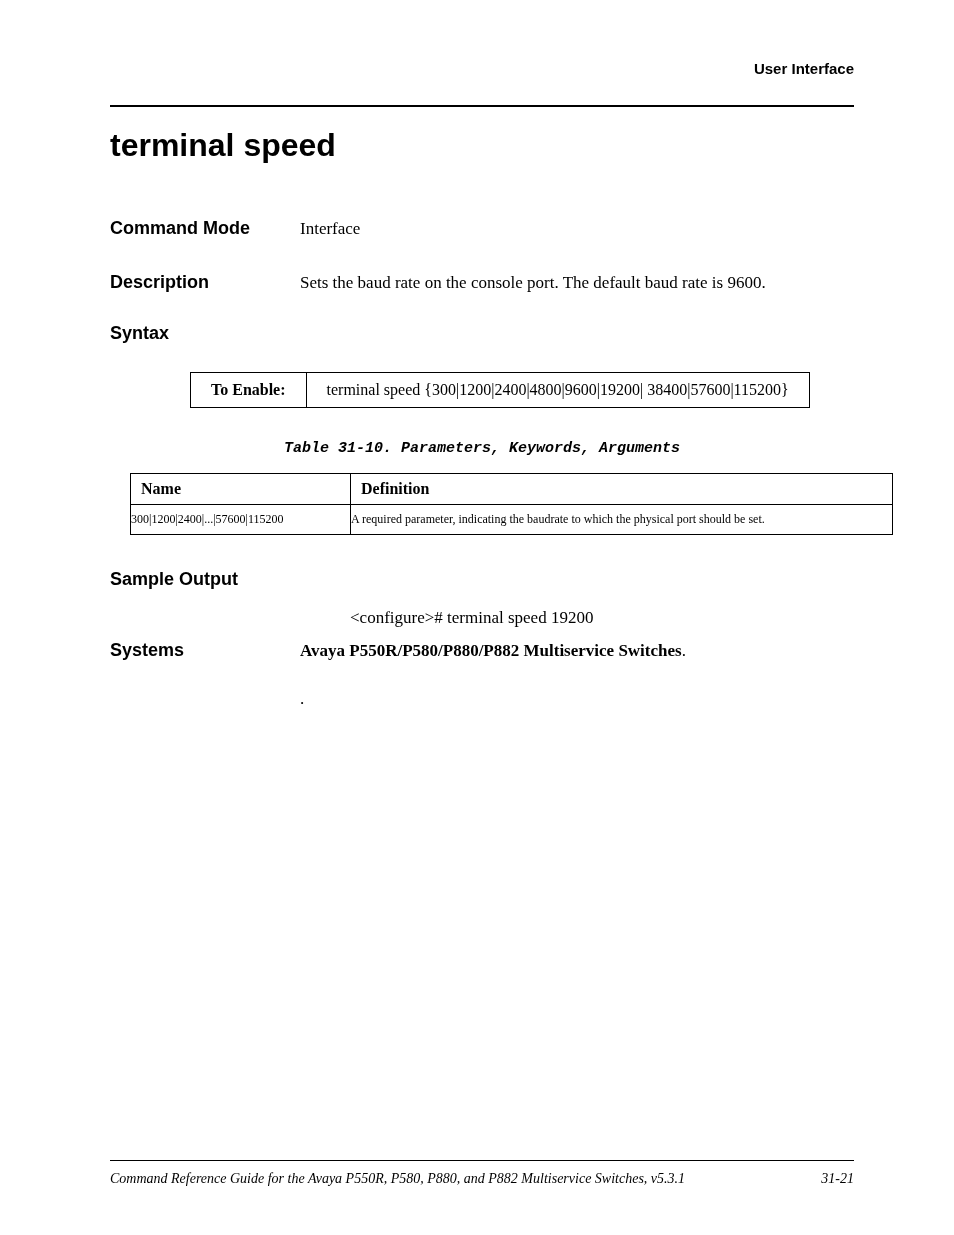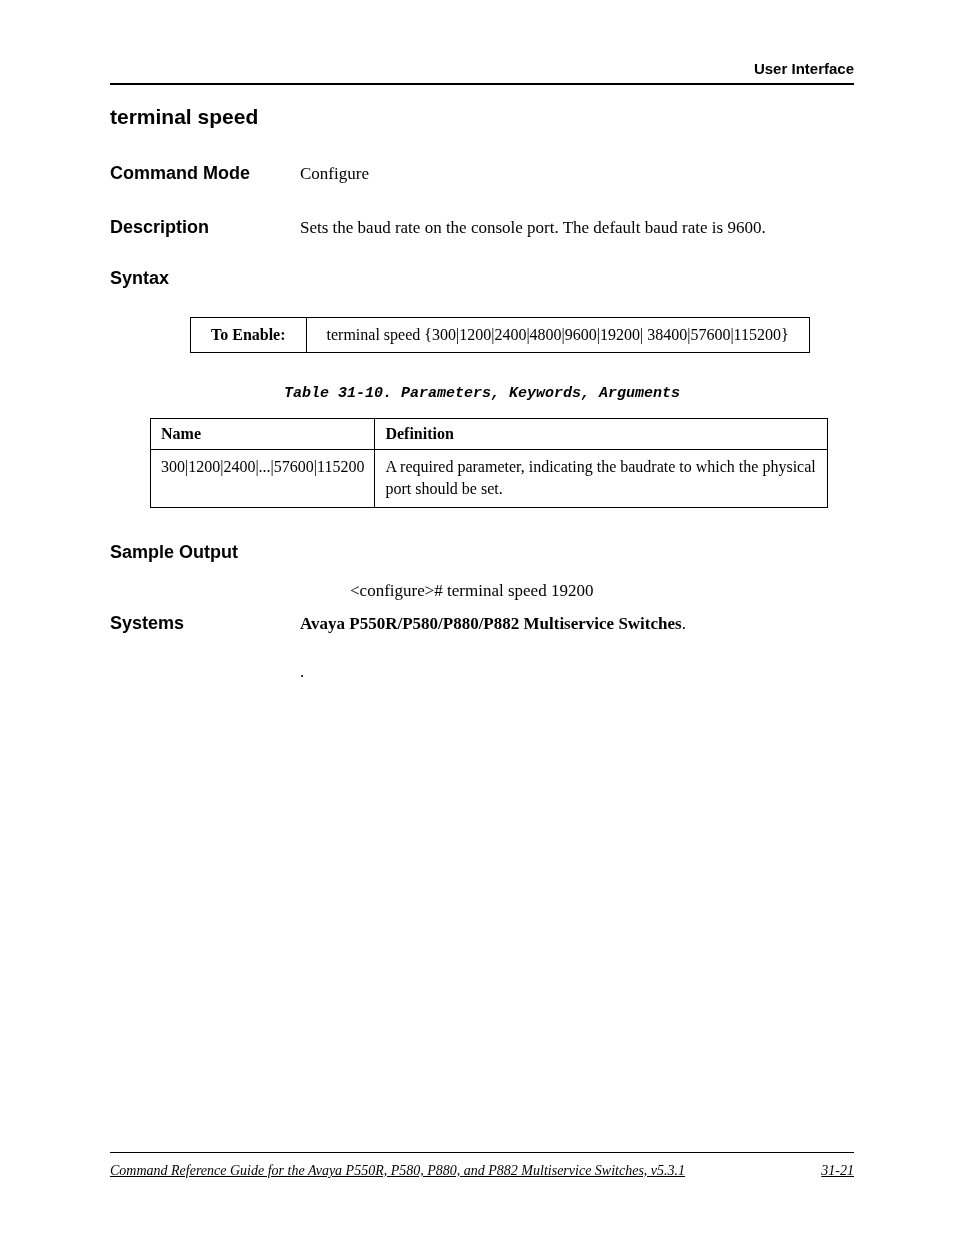--- a/index.html
+++ b/index.html
@@ -13,32 +13,32 @@
       width: 954px;
       height: 1235px;
       position: relative;
       padding: 60px 100px 40px 110px;
     }
     .header-right {
       text-align: right;
       font-family: Arial, Helvetica, sans-serif;
       font-weight: bold;
       font-size: 15px;
-      margin-bottom: 6px;
+      margin-bottom: 28px;
     }
     .top-rule {
       border: none;
       border-top: 2px solid #000;
       margin-bottom: 20px;
     }
     .page-title {
       font-family: Arial, Helvetica, sans-serif;
       font-weight: bold;
-      font-size: 21px;
-      margin-bottom: 32px;
+      font-size: 32px;
+      margin-bottom: 52px;
     }
     .section-row {
       display: flex;
       margin-bottom: 28px;
       align-items: baseline;
     }
     .section-label {
       font-family: Arial, Helvetica, sans-serif;
       font-weight: bold;
       font-size: 18px;
@@ -72,36 +72,36 @@
     .table-caption {
       font-family: Liberation Mono, monospace;
       font-weight: bold;
       font-style: italic;
       font-size: 15px;
       text-align: center;
       margin-bottom: 16px;
     }
     .param-table {
       border-collapse: collapse;
-      margin-left: 40px;
+      margin-left: 20px;
       margin-bottom: 34px;
-      width: 678px;
+      width: 763px;
     }
     .param-table th {
       border: 1px solid #000;
       padding: 6px 10px;
       font-family: 'Times New Roman', serif;
       font-weight: bold;
       font-size: 16px;
       text-align: left;
     }
     .param-table td {
       border: 1px solid #000;
-      padding: 6px 10px;
-      font-size: 16px;
+      padding: 6px 0;
+      font-size: 12px;
       vertical-align: top;
       line-height: 1.4;
     }
     .param-table .name-col {
       width: 220px;
     }
     .sample-code {
       margin-left: 240px;
       font-size: 17px;
       margin-top: -10px;
@@ -111,24 +111,23 @@
       font-family: 'Times New Roman', serif;
       font-weight: bold;
       font-size: 17px;
     }
     .dot {
       margin-left: 190px;
       font-size: 17px;
     }
     .footer {
       position: absolute;
-      bottom: 56px;
+      bottom: 48px;
       left: 110px;
       right: 100px;
-      text-decoration: underline;
     }
     .footer-rule {
       border: none;
       border-top: 1px solid #000;
       margin-bottom: 10px;
     }
     .footer-row {
       display: flex;
       justify-content: space-between;
       font-size: 14px;
@@ -138,21 +137,21 @@
 </head>
 <body>
 
 <div class="header-right">User Interface</div>
 <hr class="top-rule">
 
 <h1 class="page-title">terminal speed</h1>
 
 <div class="section-row">
   <div class="section-label">Command Mode</div>
-  <div class="section-content">Configure</div>
+  <div class="section-content">Interface</div>
 </div>
 
 <div class="section-row">
   <div class="section-label">Description</div>
   <div class="section-content">Sets the baud rate on the console port. The default baud rate is 9600.</div>
 </div>
 
 <div class="syntax-heading">Syntax</div>
 
 <table class="syntax-table">

